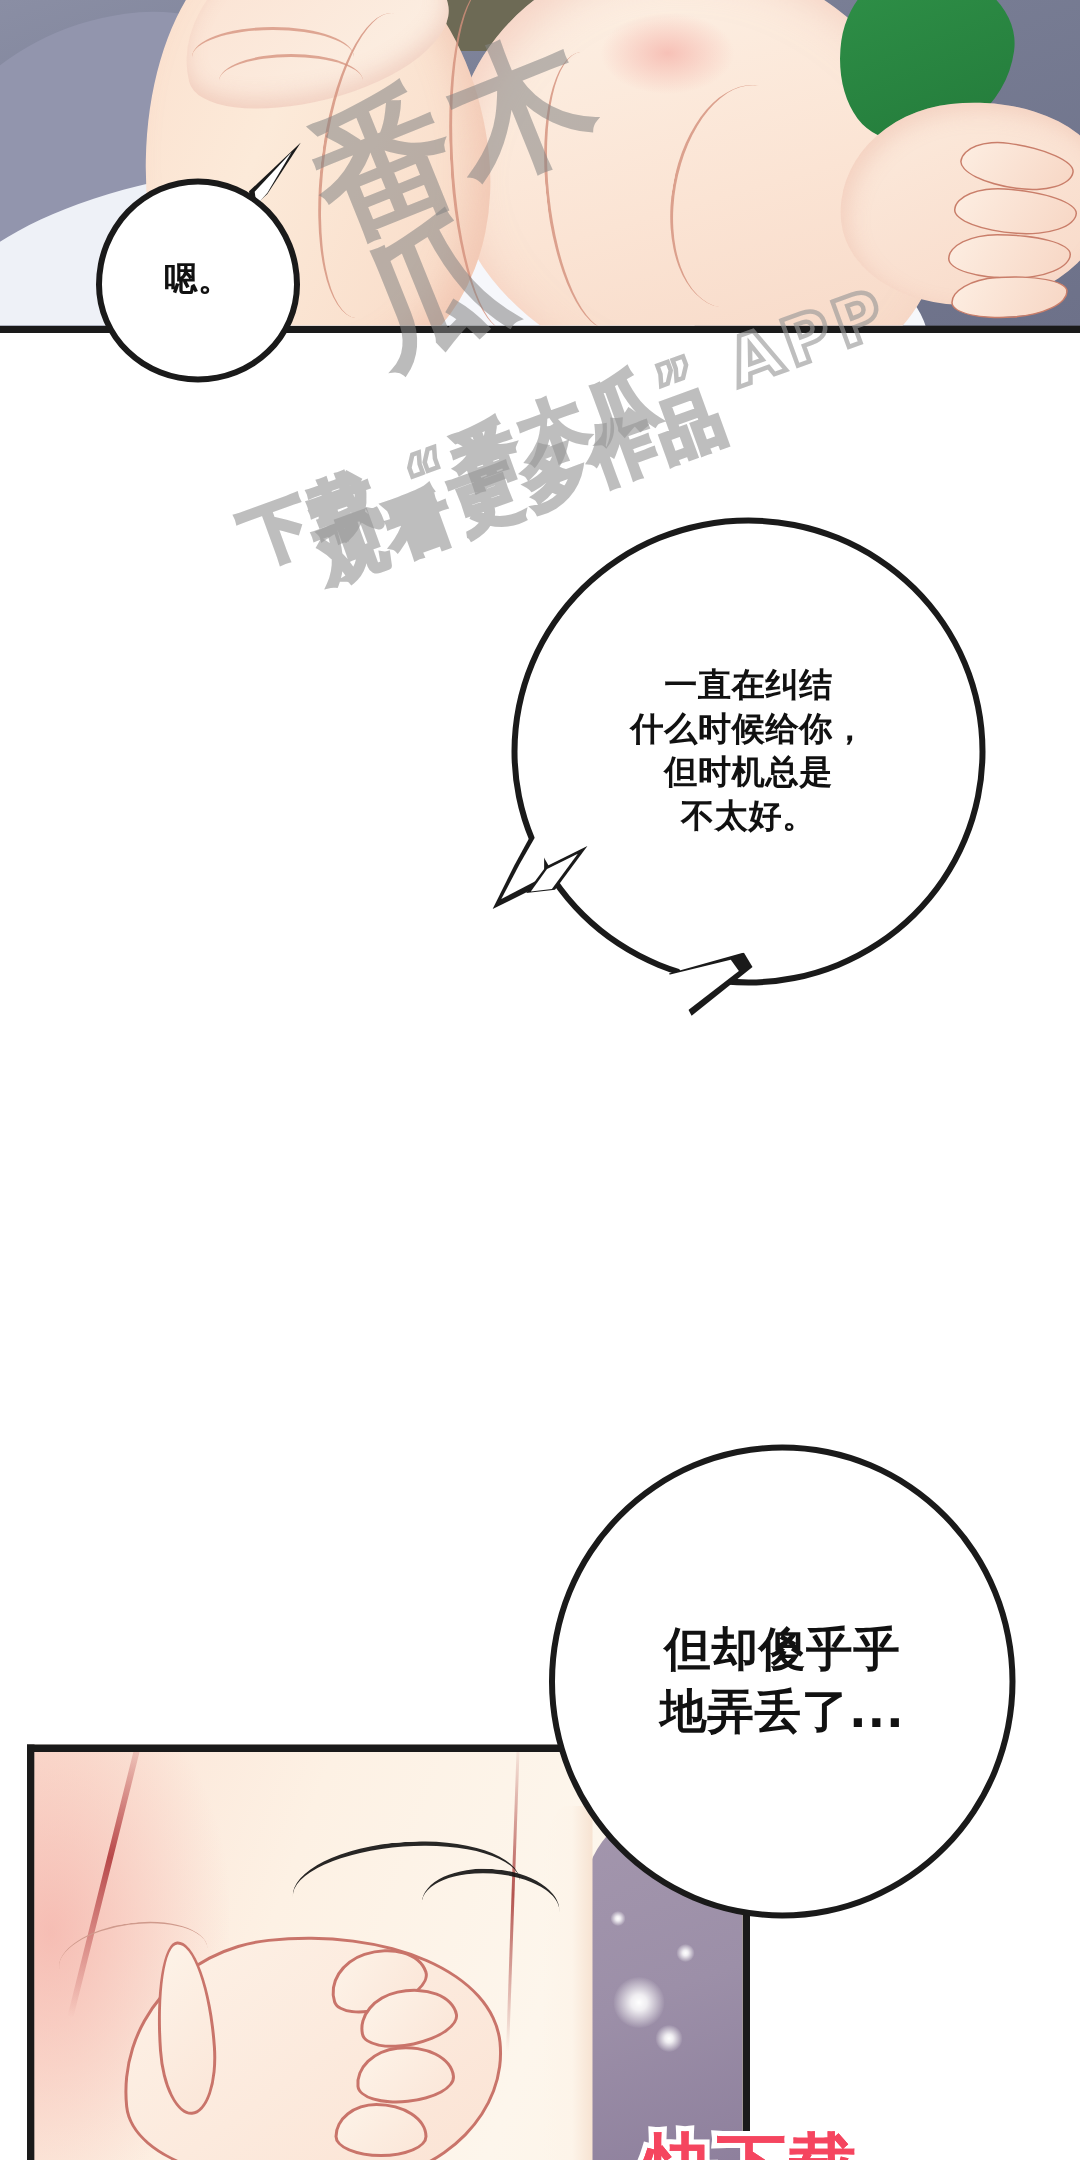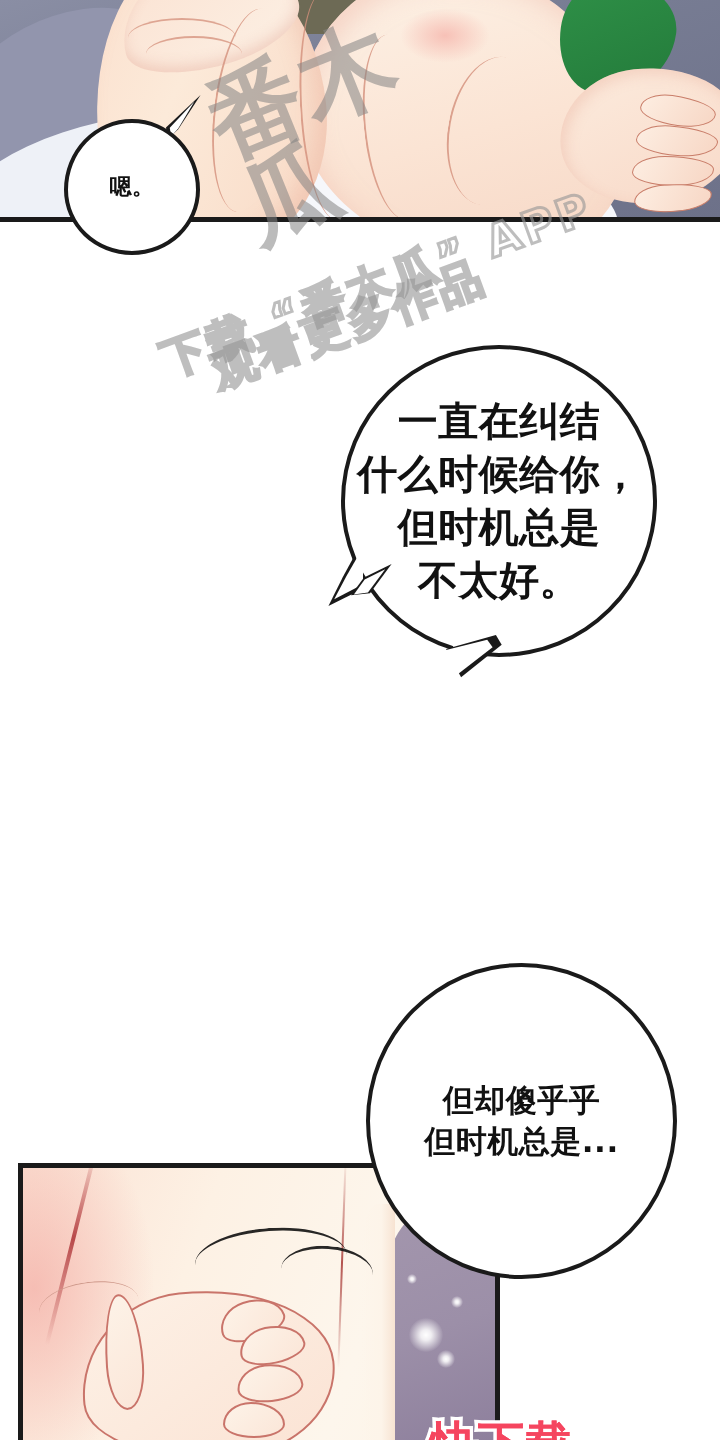--- a/index.html
+++ b/index.html
@@ -224,21 +224,21 @@
     z-index: 6;
   }
 
   
   #bubble2 {
     left: 341px; top: 345px;
     width: 316px; height: 312px;
     border-radius: 50%;
     z-index: 6;
   }
-  #bubble2 .bubble-text { font-size: 40px; }
+  #bubble2 .bubble-text { font-size: 22px; }
   #b2-tail-left {
     left: 327px; top: 540px;
     width: 36px; height: 66px;
     clip-path: polygon(100% 0%, 100% 74%, 4% 100%, 44% 56%);
     background: #1a1a1a;
     border: 0; z-index: 5;
   }
   #b2-tail-left-in {
     left: 331px; top: 546px;
     width: 32px; height: 58px;
@@ -495,19 +495,19 @@
     <div class="pb-hand"></div>
     <div class="pb-finger" style="left:82px; top:126px; width:34px; height:112px; transform:rotate(-4deg);"></div>
     <div class="pb-finger" style="left:196px; top:132px; width:62px; height:36px; transform:rotate(-18deg);"></div>
     <div class="pb-finger" style="left:216px; top:158px; width:62px; height:34px; transform:rotate(-12deg);"></div>
     <div class="pb-finger" style="left:214px; top:196px; width:62px; height:34px; transform:rotate(-6deg);"></div>
     <div class="pb-finger" style="left:200px; top:234px; width:58px; height:32px; transform:rotate(0deg);"></div>
   </div>
 
   <div class="bubble" id="bubble4">
     <div class="bubble-text">但却傻乎乎
-但时机总是...</div>
+地弄丢了...</div>
   </div>
 
   <div class="red-text">快下载</div>
   <div class="red-text-fill">快下载</div>
 
 </div>
 
 </body></html>

